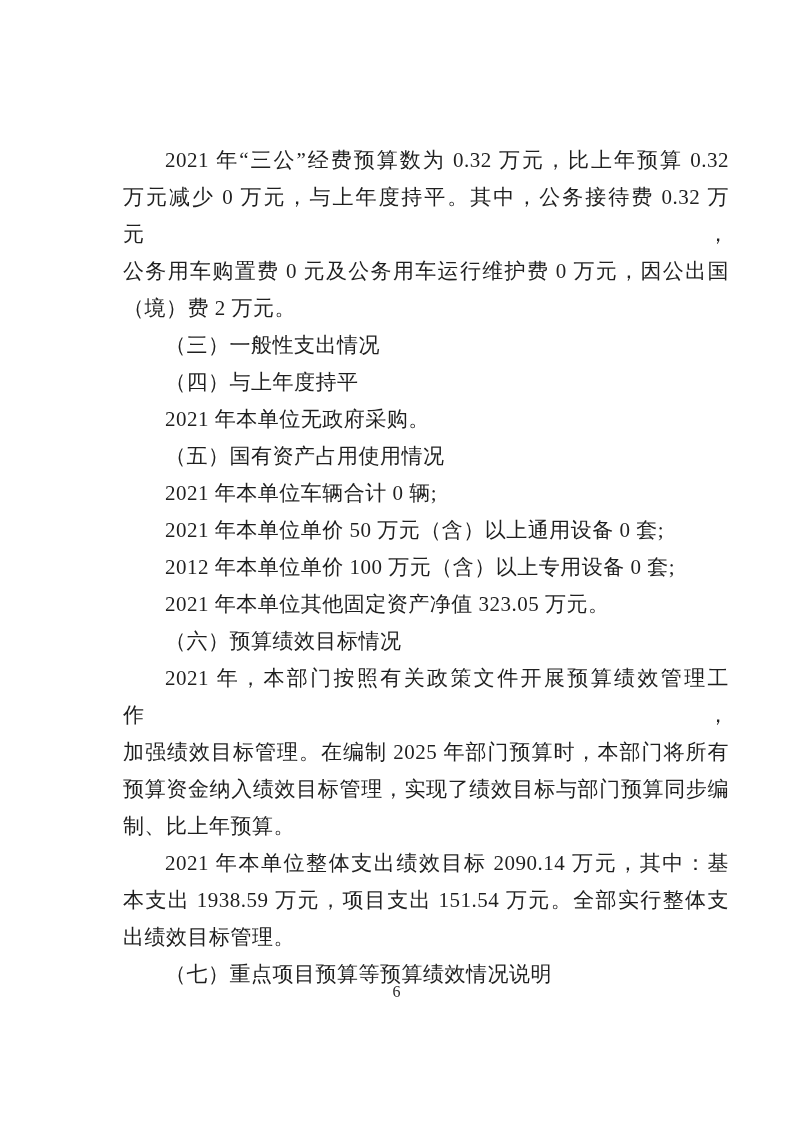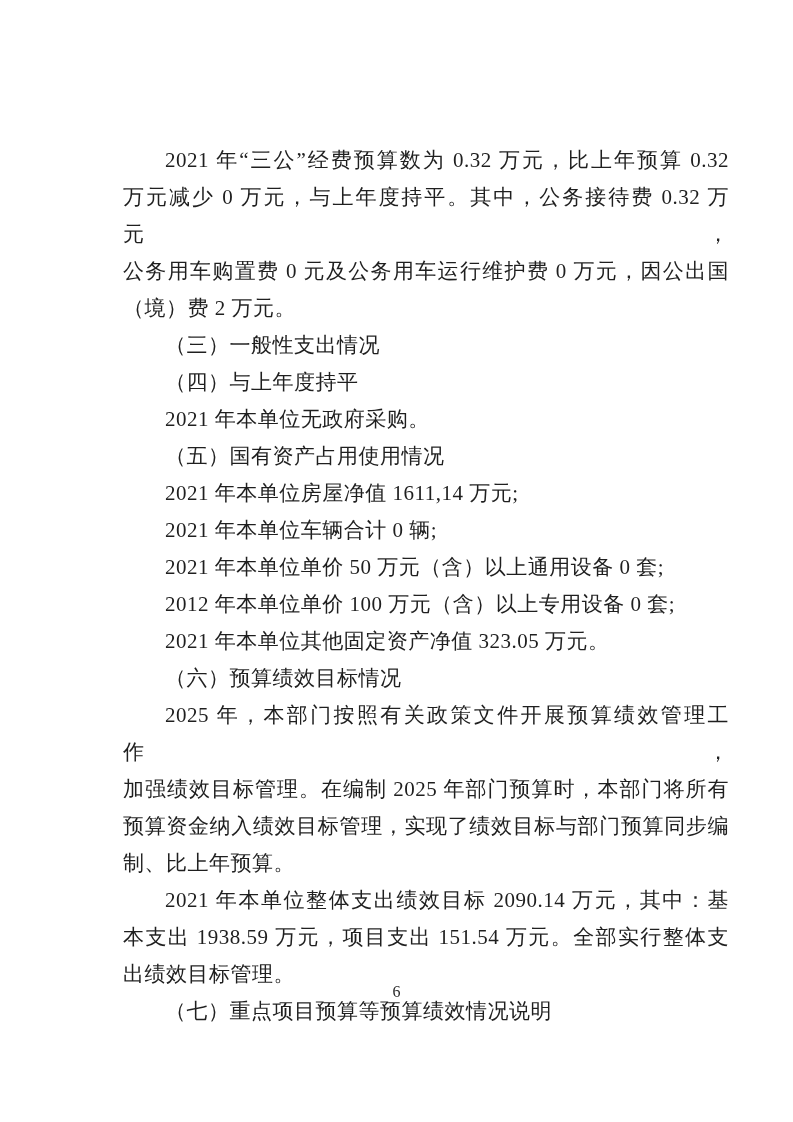--- a/index.html
+++ b/index.html
@@ -58,27 +58,26 @@
 <div class="page">
   <div class="content">
     <div class="ln ind full">2021 年“三公”经费预算数为 0.32 万元，比上年预算 0.32</div>
     <div class="ln full">万元减少 0 万元，与上年度持平。其中，公务接待费 0.32 万元，</div>
     <div class="ln full">公务用车购置费 0 元及公务用车运行维护费 0 万元，因公出国</div>
     <div class="ln">（境）费 2 万元。</div>
     <div class="ln ind">（三）一般性支出情况</div>
     <div class="ln ind">（四）与上年度持平</div>
     <div class="ln ind">2021 年本单位无政府采购。</div>
     <div class="ln ind">（五）国有资产占用使用情况</div>
-    <div class="ln ind">2021 年本单位房屋净值 1611,14 万元;</div>
     <div class="ln ind">2021 年本单位车辆合计 0 辆;</div>
     <div class="ln ind">2021 年本单位单价 50 万元（含）以上通用设备 0 套;</div>
     <div class="ln ind">2012 年本单位单价 100 万元（含）以上专用设备 0 套;</div>
     <div class="ln ind">2021 年本单位其他固定资产净值 323.05 万元。</div>
     <div class="ln ind">（六）预算绩效目标情况</div>
-    <div class="ln ind full">2025 年，本部门按照有关政策文件开展预算绩效管理工作，</div>
+    <div class="ln ind full">2021 年，本部门按照有关政策文件开展预算绩效管理工作，</div>
     <div class="ln full">加强绩效目标管理。在编制 2025 年部门预算时，本部门将所有</div>
     <div class="ln full">预算资金纳入绩效目标管理，实现了绩效目标与部门预算同步编</div>
     <div class="ln">制、比上年预算。</div>
     <div class="ln ind full">2021 年本单位整体支出绩效目标 2090.14 万元，其中：基</div>
     <div class="ln full">本支出 1938.59 万元，项目支出 151.54 万元。全部实行整体支</div>
     <div class="ln">出绩效目标管理。</div>
     <div class="ln ind">（七）重点项目预算等预算绩效情况说明</div>
   </div>
   <div class="footer">
     <span class="page-number">6</span>

